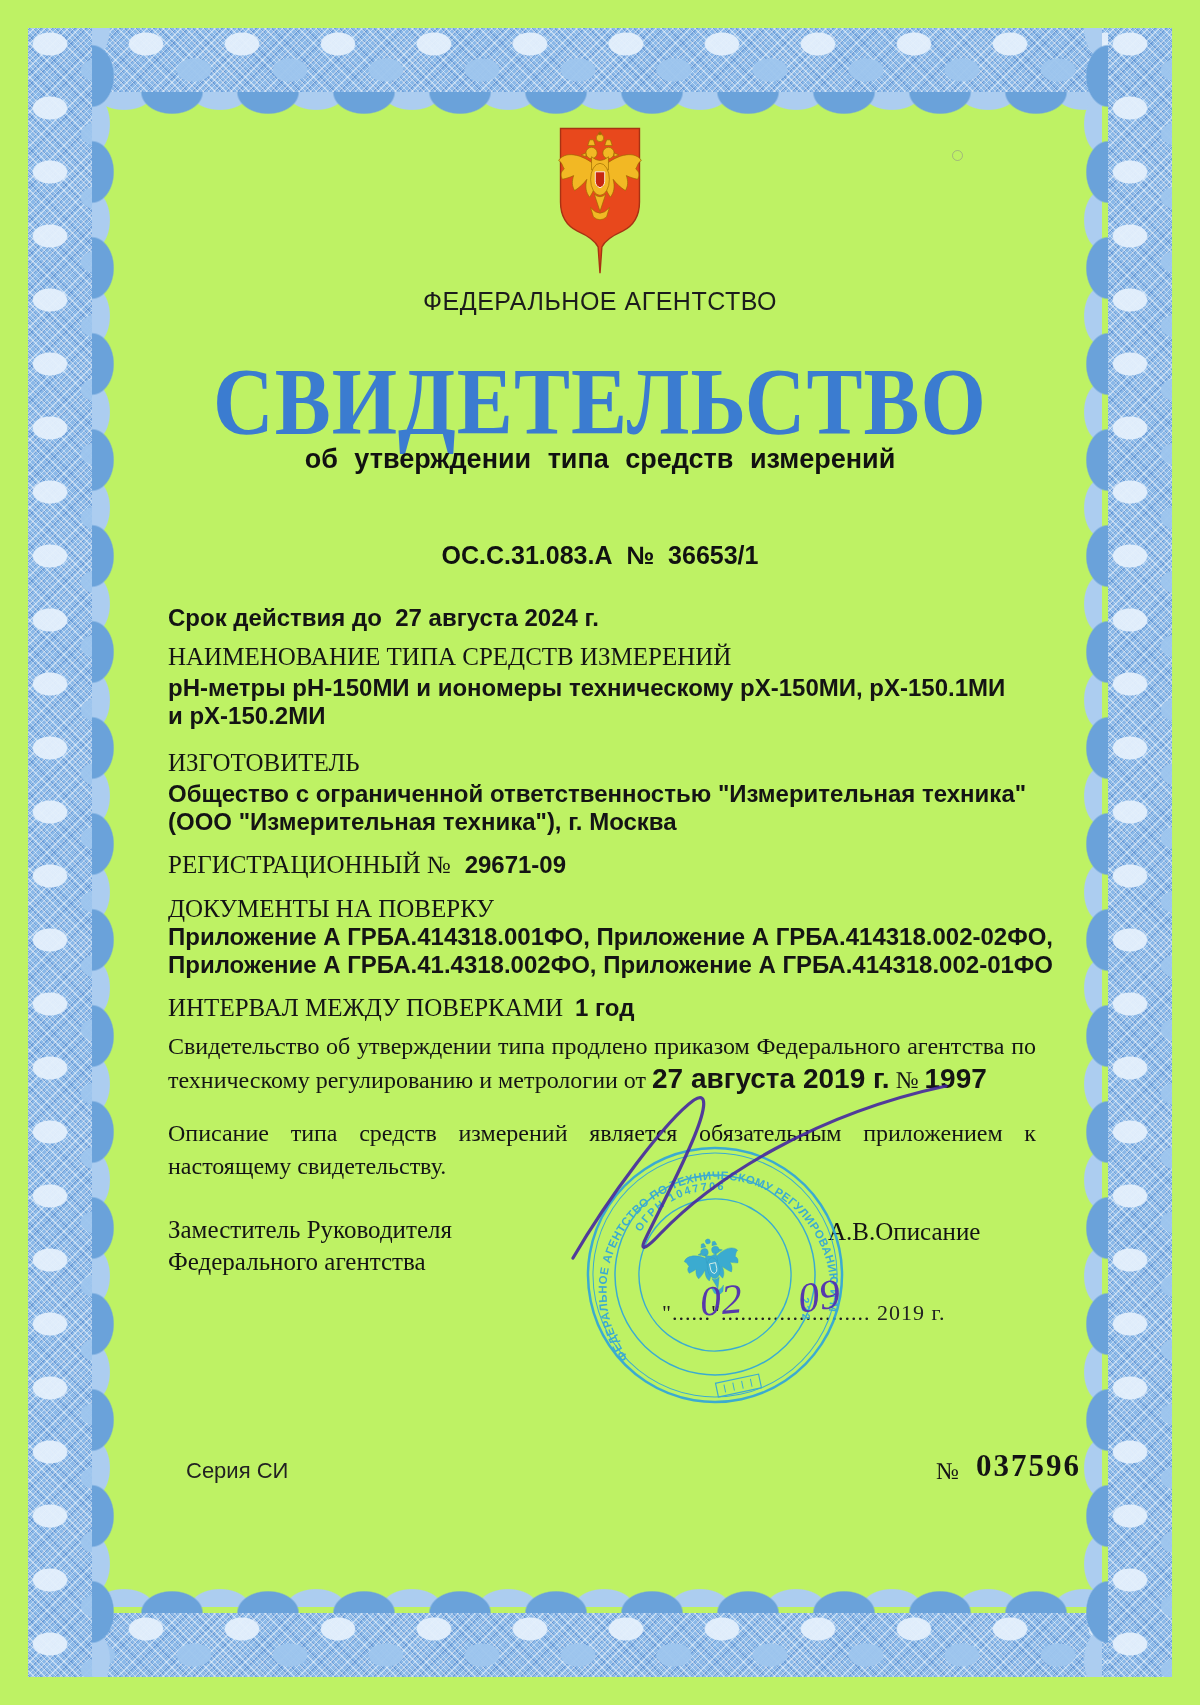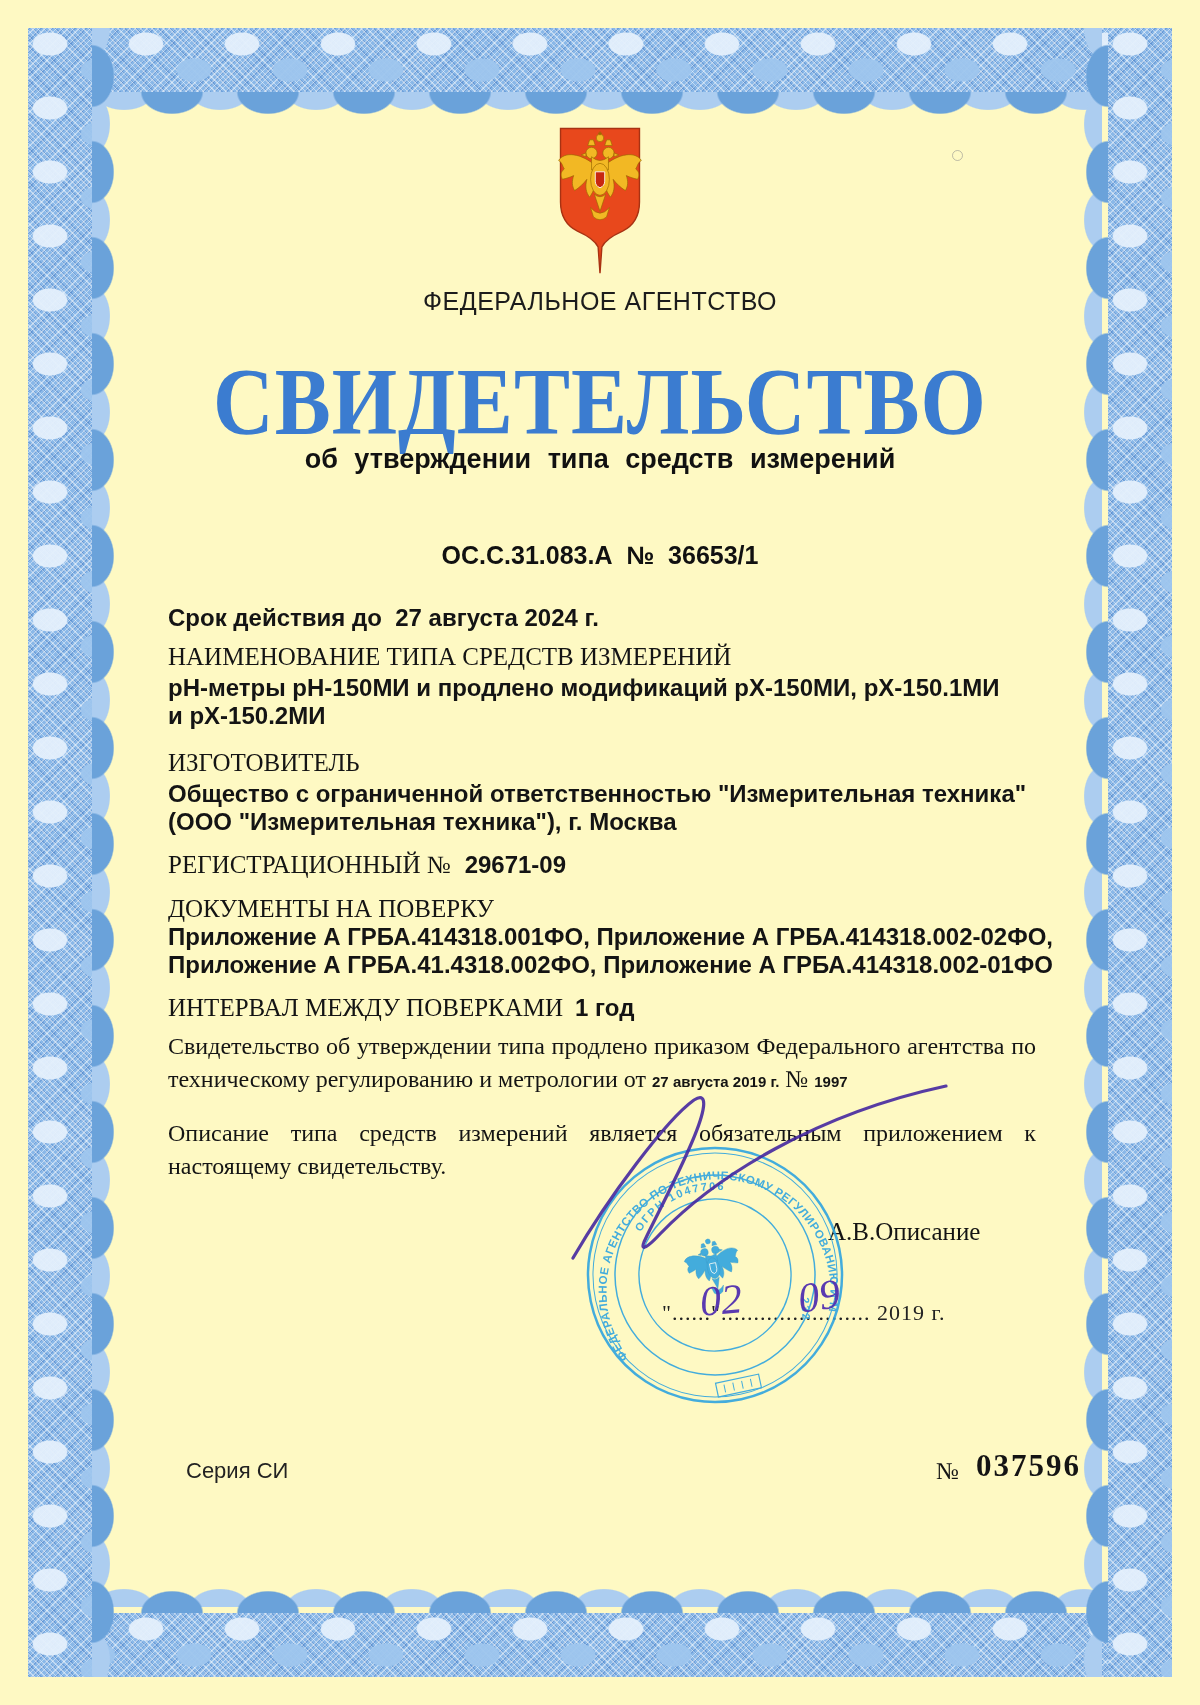--- a/index.html
+++ b/index.html
@@ -1,16 +1,16 @@
 <!DOCTYPE html>
 <html><head>
 <meta charset="utf-8">
 <style>
   html,body{margin:0;padding:0;background:#fff;}
-  .page{position:relative;width:1200px;height:1705px;background:#fef9c3;overflow:hidden;
+  .page{position:relative;width:1200px;height:1705px;background:#bef264;overflow:hidden;
         font-family:"Liberation Serif","DejaVu Serif",serif;color:#141414;}
 
   
   .bd{position:absolute;z-index:1;
       background-color:#8ab8e8;
       background-image:
         radial-gradient(ellipse 30px 20px at 22px 16px, rgba(228,240,252,.95) 0 55%, rgba(228,240,252,0) 60%),
         radial-gradient(ellipse 30px 20px at 70px 42px, rgba(158,198,238,.95) 0 55%, rgba(158,198,238,0) 60%),
         repeating-linear-gradient(45deg, rgba(255,255,255,.45) 0 1px, rgba(255,255,255,0) 1px 4px),
         repeating-linear-gradient(135deg, rgba(255,255,255,.45) 0 1px, rgba(255,255,255,0) 1px 4px),
@@ -49,21 +49,21 @@
   .sansb{font-family:"Liberation Sans","DejaVu Sans",sans-serif;font-weight:bold;}
   .pre{white-space:pre;}
   .agency{font-size:25px;letter-spacing:.5px;color:#1c1c1c;}
   .bigtitle{font-size:84px;font-weight:bold;color:#3b7cd0;letter-spacing:1px;
             transform:scaleY(1.14);transform-origin:center top;}
   .subtitle{font-size:27px;word-spacing:9px;color:#111;}
   .docnum{font-size:25px;color:#111;}
   .fieldline{left:168px;font-size:24px;}
   .caps{font-size:25px;}
   .para{left:168px;width:868px;font-size:24px;line-height:32.5px;text-align:justify;margin:0;}
-  .para b{font-family:"Liberation Sans","DejaVu Sans",sans-serif;font-size:15px;}
+  .para b{font-family:"Liberation Sans","DejaVu Sans",sans-serif;font-size:28px;}
   .hw{font-style:italic;font-size:42px;color:#5230b0;z-index:5;opacity:.95;}
   .dateline{font-size:22px;letter-spacing:1px;color:#222;}
   .artifact{width:9px;height:9px;border:1.5px solid #8a8a8a;border-radius:50%;opacity:.55;}
   svg{display:block;}
 </style>
 </head>
 <body>
 
 <div class="page">
 
@@ -96,21 +96,21 @@
   <div class="abs ctr sans agency" style="top:287px;">ФЕДЕРАЛЬНОЕ АГЕНТСТВО</div>
 
   <div class="abs ctr bigtitle" style="top:346px;">СВИДЕТЕЛЬСТВО</div>
   <div class="abs ctr sansb subtitle" style="top:444px;">об утверждении типа средств измерений</div>
 
   <div class="abs ctr sansb docnum pre" style="top:541px;">ОС.С.31.083.А  №  36653/1</div>
 
   <div class="abs fieldline sansb pre" style="top:604px;">Срок действия до  27 августа 2024 г.</div>
 
   <div class="abs fieldline caps" style="top:643px;">НАИМЕНОВАНИЕ ТИПА СРЕДСТВ ИЗМЕРЕНИЙ</div>
-  <div class="abs fieldline sansb" style="top:674px;">pH-метры pH-150МИ и продлено модификаций pX-150МИ, pX-150.1МИ</div>
+  <div class="abs fieldline sansb" style="top:674px;">pH-метры pH-150МИ и иономеры техническому pX-150МИ, pX-150.1МИ</div>
   <div class="abs fieldline sansb" style="top:702px;text-align:center;">и pX-150.2МИ</div>
 
   <div class="abs fieldline caps" style="top:749px;">ИЗГОТОВИТЕЛЬ</div>
   <div class="abs fieldline sansb" style="top:780px;">Общество с ограниченной ответственностью "Измерительная техника"</div>
   <div class="abs fieldline sansb" style="top:808px;">(ООО "Измерительная техника"), г. Москва</div>
 
   <div class="abs fieldline" style="top:851px;">
     <span class="caps">РЕГИСТРАЦИОННЫЙ №</span><span class="sansb" style="margin-left:14px;">29671-09</span>
   </div>
 
@@ -119,20 +119,24 @@
   <div class="abs fieldline sansb" style="top:951px;">Приложение А ГРБА.41.4318.002ФО, Приложение А ГРБА.414318.002-01ФО</div>
 
   <div class="abs fieldline" style="top:994px;">
     <span class="caps">ИНТЕРВАЛ МЕЖДУ ПОВЕРКАМИ</span><span class="sansb" style="margin-left:12px;">1 год</span>
   </div>
 
   <p class="abs para" style="top:1030px;"><span>Свидетельство об утверждении типа продлено приказом Федерального агентства по техническому регулированию и метрологии от </span><b>27 августа 2019 г.</b><span> № </span><b>1997</b></p>
 
   <p class="abs para" style="top:1098px;margin-top:19px;">Описание типа средств измерений является обязательным приложением к настоящему свидетельству.</p>
 
+  <div class="abs" style="left:168px;top:1214px;font-size:25px;line-height:32px;">
+    <div>Заместитель Руководителя</div>
+    <div>Федерального агентства</div>
+  </div>
   <div class="abs" style="left:828px;top:1218px;font-size:25px;">А.В.Описание</div>
 
   <div class="abs dateline" style="left:662px;top:1300px;"><span>"</span><span>......</span><span>"</span><span>.......................</span><span> 2019 г.</span></div>
 
   <svg class="abs" style="left:583px;top:1143px;z-index:3;" width="264" height="264" viewBox="0 0 264 264">
     <g transform="rotate(-12 132 132)" opacity="0.88">
       <circle cx="132" cy="132" r="127" fill="none" stroke="#2aa2e0" stroke-width="2.5"></circle>
       <circle cx="132" cy="132" r="122" fill="none" stroke="#2aa2e0" stroke-width="1"></circle>
       <circle cx="132" cy="132" r="100" fill="none" stroke="#2aa2e0" stroke-width="1.5"></circle>
       <circle cx="132" cy="132" r="76" fill="none" stroke="#2aa2e0" stroke-width="1.5"></circle>

